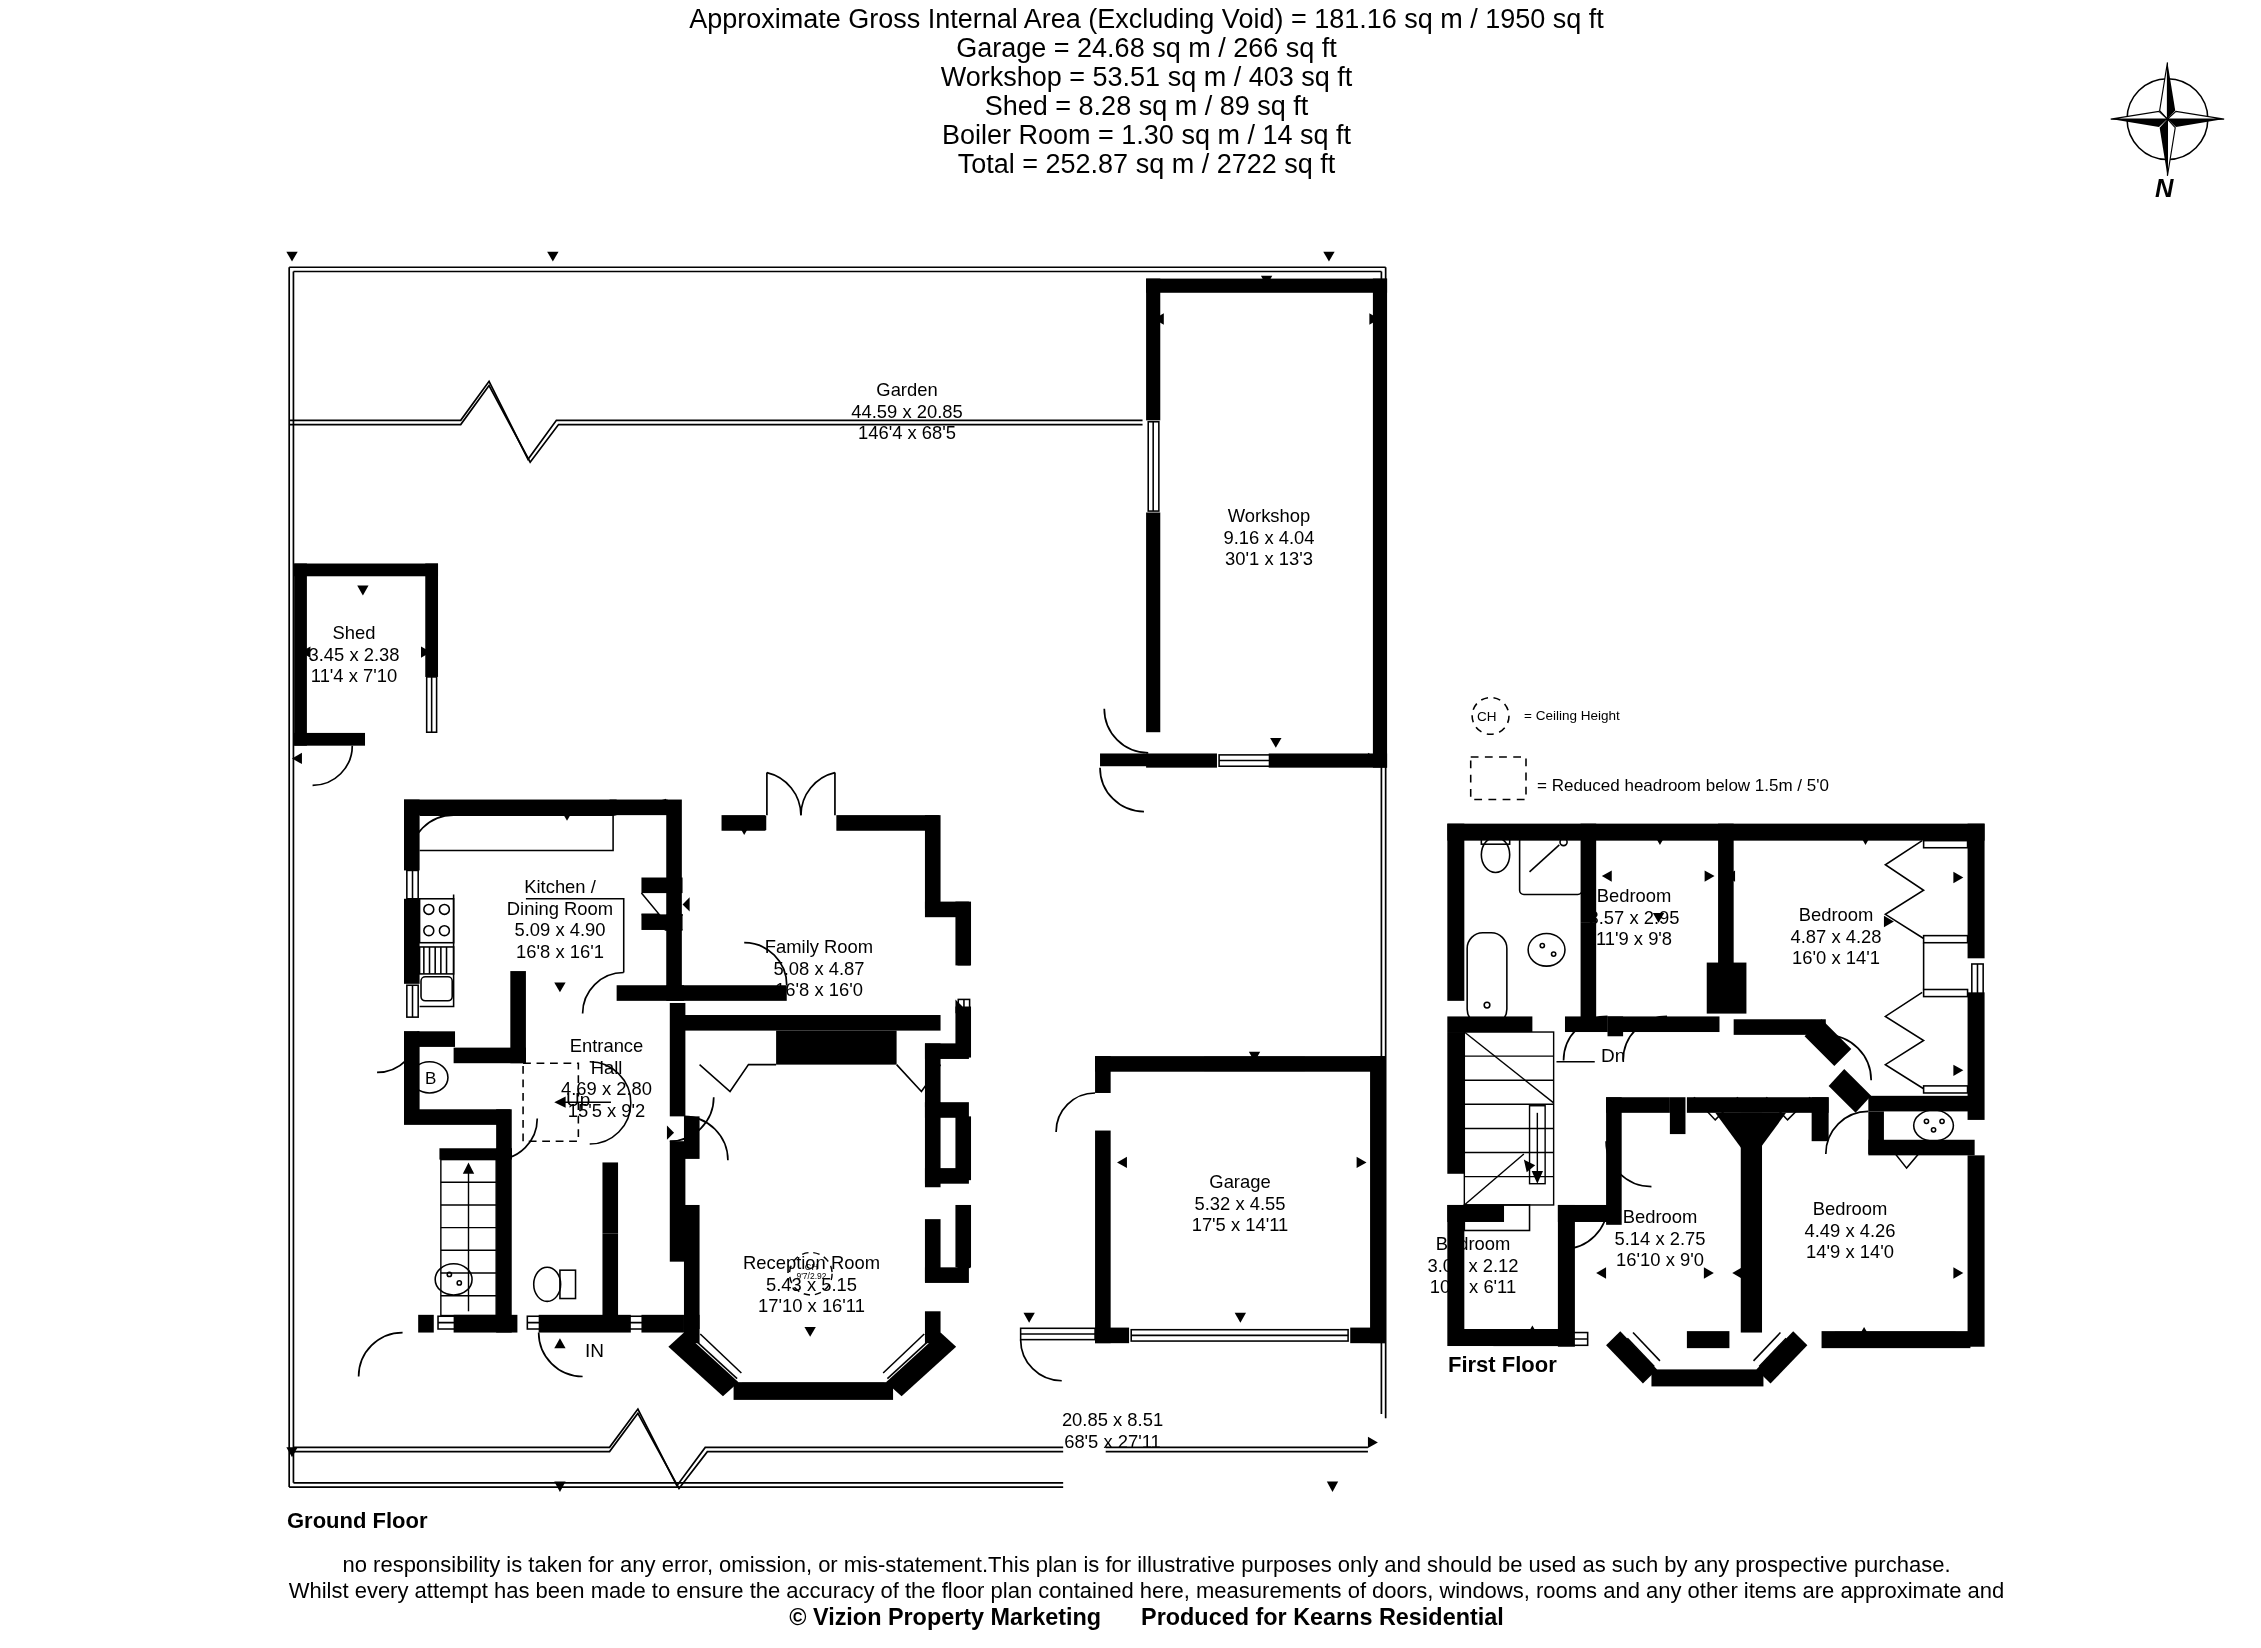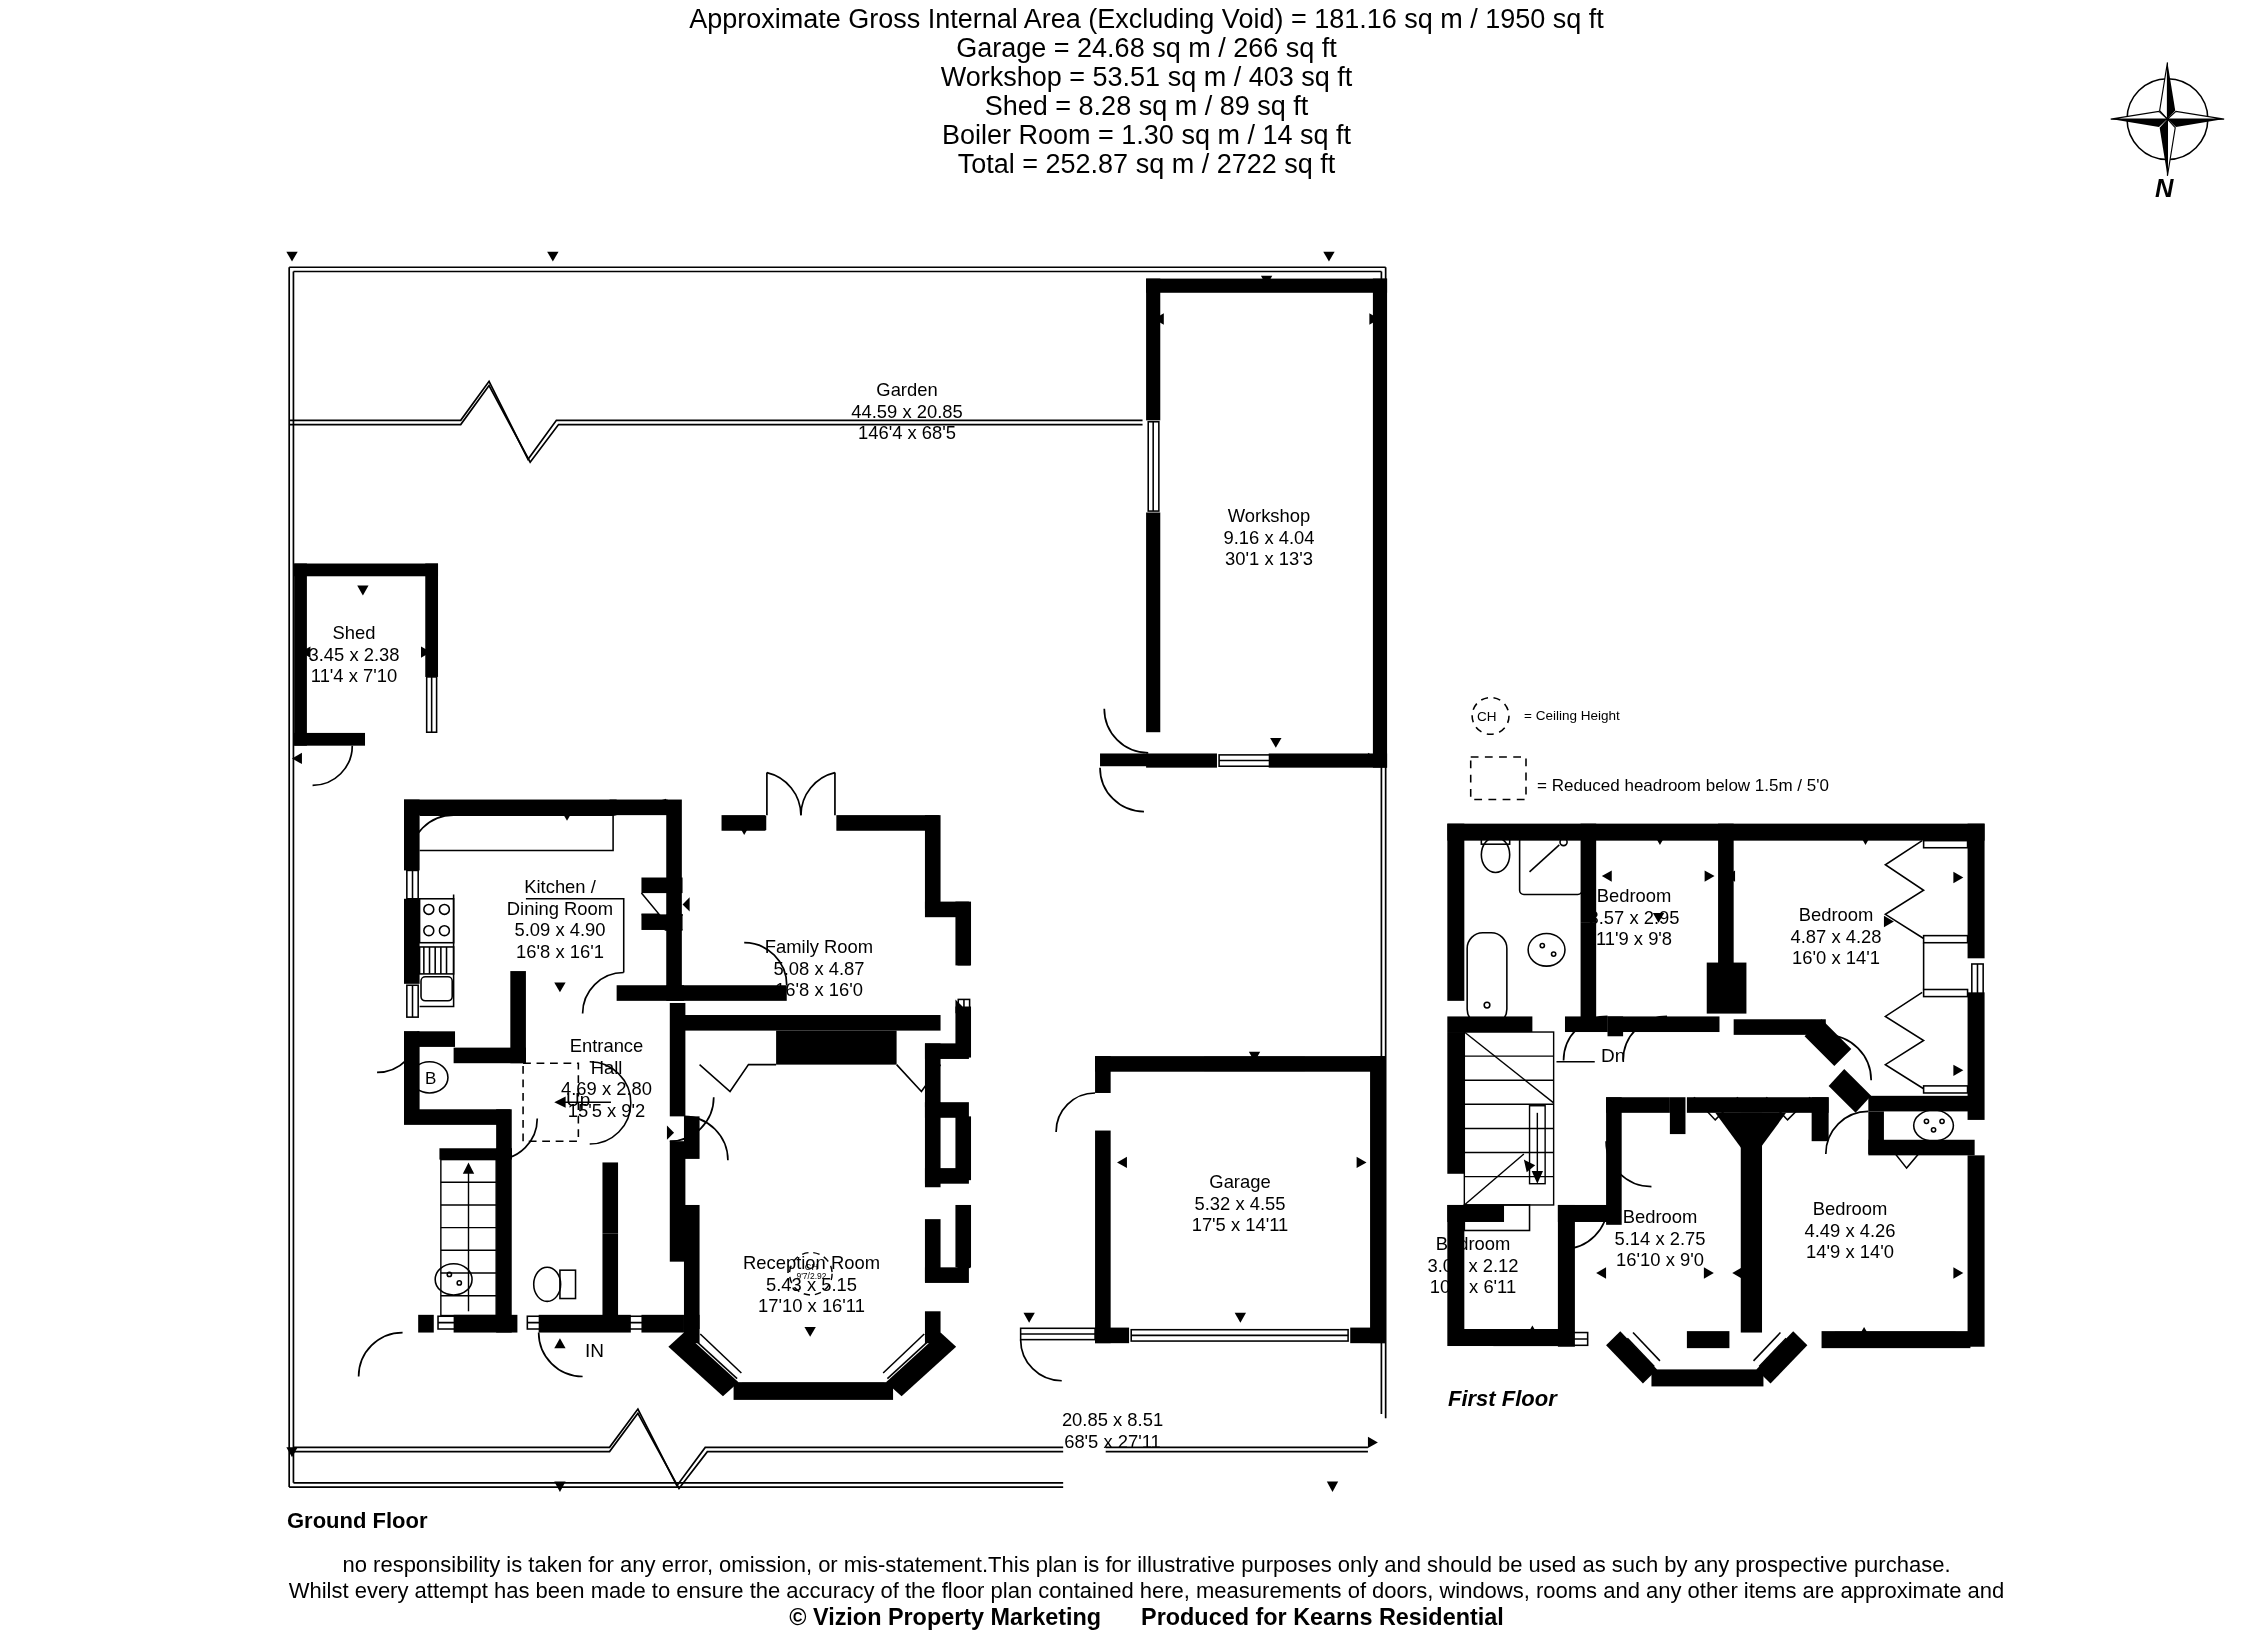--- a/index.html
+++ b/index.html
@@ -638,21 +638,21 @@
     <span class="nm">Bedroom</span>
     <span class="nm">4.49 x 4.26</span>
     <span class="nm">14'9 x 14'0</span>
   </div>
 
   <div class="tiny" style="left:1477px;top:709px;font-size:13.5px;">CH</div>
   <div class="lg" style="left:1524px;top:708px;">= Ceiling Height</div>
   <div class="lgb" style="left:1537px;top:776px;">= Reduced headroom below 1.5m / 5'0</div>
 
   <div class="flabel" style="left:287px;top:1508px;">Ground Floor</div>
-  <div class="flabel" style="left:1448px;top:1386px;font-style:italic;">First Floor</div>
+  <div class="flabel" style="left:1448px;top:1352px;">First Floor</div>
 
   <div class="np" style="left:2155px;top:174px;">N</div>
 
   <div class="ftr" style="top:1552px;">
     <div class="l">no responsibility is taken for any error, omission, or mis-statement.This plan is for illustrative purposes only and should be used as such by any prospective purchase.</div>
     <div class="l">Whilst every attempt has been made to ensure the accuracy of the floor plan contained here, measurements of doors, windows, rooms and any other items are approximate and</div>
     <div class="c">
       <span>© Vizion Property Marketing</span>
       <span style="width:27px;"></span>
       <span>Produced for Kearns Residential</span>

